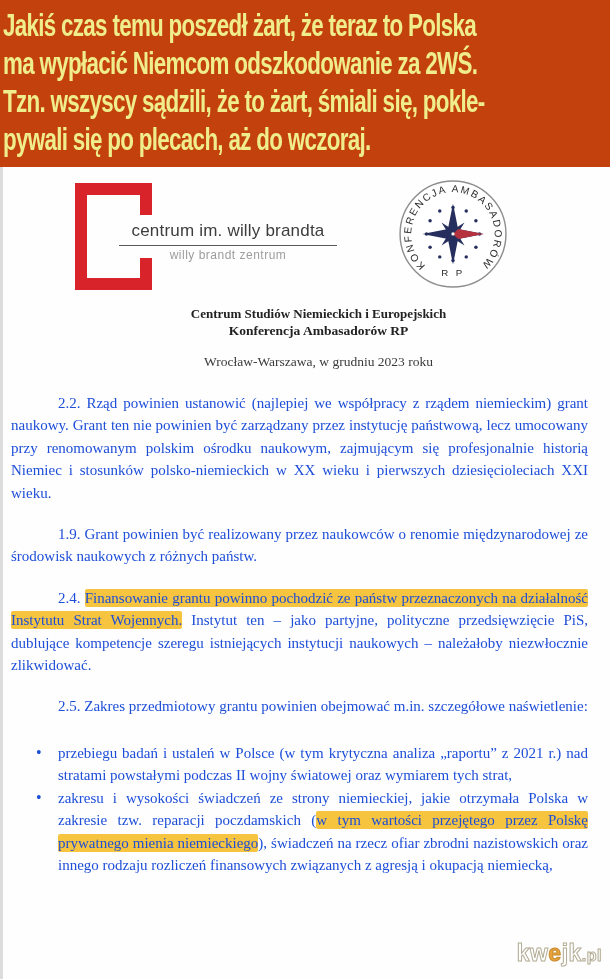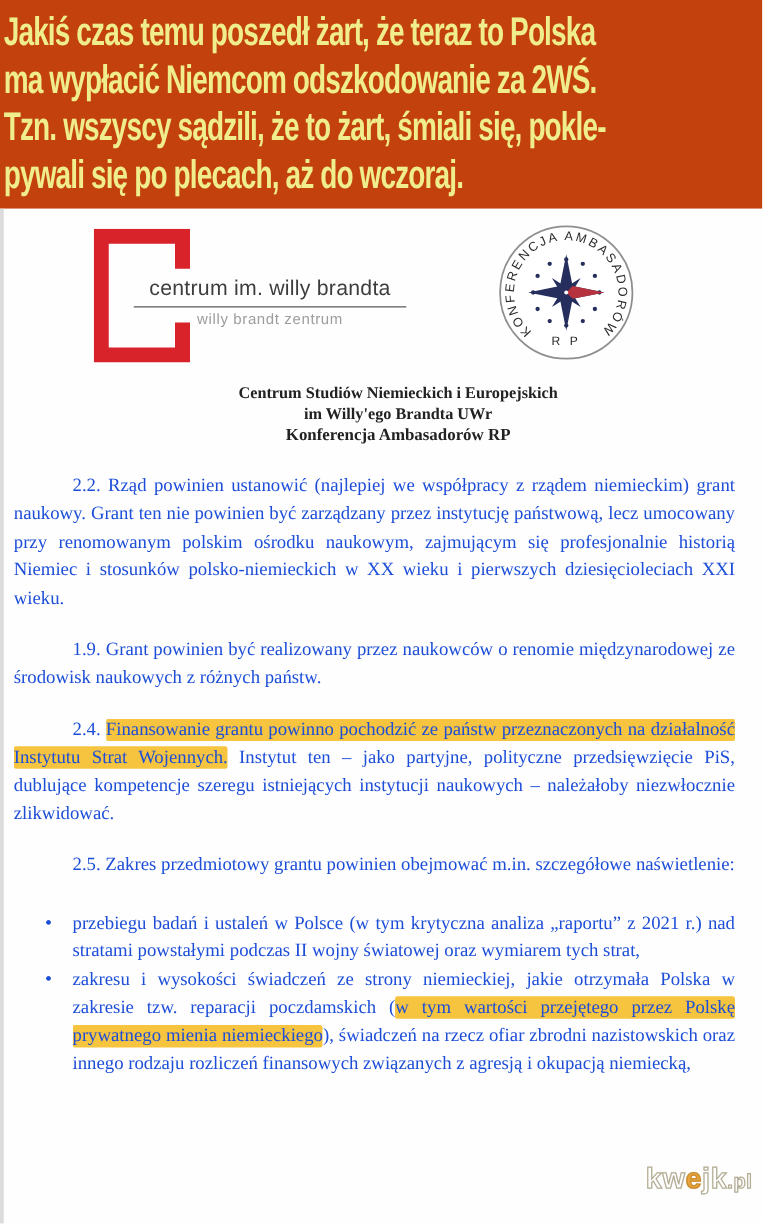--- a/index.html
+++ b/index.html
@@ -16,21 +16,21 @@
   }
   .meme-line{white-space:nowrap;}
 
   
   .document{position:absolute;left:0;top:167px;width:610px;height:812px;background:#fefefe;
     border-left:3px solid #dcdcdc;box-sizing:border-box;overflow:hidden;
     font-family:"Liberation Serif",serif;color:#1d1d1d;}
 
   .logo-row{position:relative;height:118px;margin-top:12px;}
   .wbz-bracket{position:absolute;left:72px;top:4px;}
-  .wbz-text{position:absolute;left:104px;top:42px;width:218px;}
+  .wbz-text{position:absolute;left:116px;top:42px;width:218px;}
   .wbz-title{font-family:"Liberation Sans",sans-serif;font-size:17px;color:#3d3d3d;
     letter-spacing:0.2px;text-align:center;padding-bottom:4px;border-bottom:1.5px solid #5a5a5a;}
   .wbz-sub{font-family:"Liberation Sans",sans-serif;font-size:12px;color:#9d9d9d;
     letter-spacing:0.5px;text-align:center;padding-top:2px;}
   .badge{position:absolute;left:394px;top:0px;}
 
   .letterhead{text-align:center;margin-top:8px;line-height:17px;padding-left:24px;}
   .lh-bold{font-weight:700;font-size:13px;color:#222;}
   .lh-conf{font-weight:700;font-size:13.5px;color:#222;}
   .lh-date{font-size:13.5px;color:#3a3a3a;margin-top:14px;}
@@ -38,21 +38,21 @@
   .doc-body{padding:0 22px 0 8px;margin-top:22px;font-size:15px;line-height:22.4px;
     text-align:justify;color:#1d4ed8;}
   .doc-para{margin:0 0 19px 0;text-indent:47px;}
   .hl{background:var(--hl,#f6c544);border-radius:2px;padding:1px 0;box-decoration-break:clone;-webkit-box-decoration-break:clone;}
 
   ul.doc-bullets{list-style:none;margin:24px 0 0 0;padding:0;}
   ul.doc-bullets li{position:relative;padding-left:47px;margin:0;text-indent:0;}
   ul.doc-bullets li::before{content:"•";position:absolute;left:25px;top:0;font-size:16px;}
 
   
-  .watermark{position:absolute;right:8px;bottom:23px;font-family:"Liberation Sans",sans-serif;
+  .watermark{position:absolute;right:8px;bottom:12px;font-family:"Liberation Sans",sans-serif;
     font-weight:700;font-size:23px;letter-spacing:0.5px;color:#ffffff;
     -webkit-text-stroke:1px #b5ae97;
     text-shadow:0 0 1px #c2bba4;}
   .watermark .accent{color:#e8a33d;-webkit-text-stroke:1px #c98d2e;}
   .watermark .small{font-size:16px;}
 </style>
 </head>
 <body>
 
 <div id="stage" style="--hl: #f6c43e;">
@@ -103,22 +103,22 @@
           <polygon id="starDiag" points="55,38 58,51 71,54 58,57 55,70 52,57 39,54 52,51" transform="rotate(45 55 54)" fill="#252e5c"></polygon>
           <polygon id="starRed" points="60,49 85,54 60,59 55,54" fill="#b5323e"></polygon>
           <circle cx="55" cy="54" r="1.6" fill="#ffffff"></circle>
         </g>
         <text id="badgeRP" x="55" y="95" text-anchor="middle" font-family="Liberation Sans, sans-serif" font-size="9.5" letter-spacing="2.5" fill="#2b2b2b">R P</text>
       </svg>
     </div>
 
     <div class="letterhead">
       <div class="lh-bold">Centrum Studiów Niemieckich i Europejskich</div>
-      <div class="lh-bold">im Willy'ego Brandta UWr</div>
       <div class="lh-conf">Konferencja Ambasadorów RP</div>
+      <div class="lh-date">Wrocław-Warszawa, w grudniu 2023 roku</div>
     </div>
 
     <div class="doc-body">
       <div id="doc-paragraphs">
           <p class="doc-para"><span>2.2. Rząd powinien ustanowić (najlepiej we współpracy z rządem niemieckim) grant naukowy. Grant ten nie powinien być zarządzany przez instytucję państwową, lecz umocowany przy renomowanym polskim ośrodku naukowym, zajmującym się profesjonalnie historią Niemiec i stosunków polsko-niemieckich w XX wieku i pierwszych dziesięcioleciach XXI wieku.</span></p>
           <p class="doc-para"><span>1.9. Grant powinien być realizowany przez naukowców o renomie międzynarodowej ze środowisk naukowych z różnych państw.</span></p>
           <p class="doc-para"><span>2.4. </span><span class="hl">Finansowanie grantu powinno pochodzić ze państw przeznaczonych na działalność Instytutu Strat Wojennych.</span><span> Instytut ten – jako partyjne, polityczne przedsięwzięcie PiS, dublujące kompetencje szeregu istniejących instytucji naukowych – należałoby niezwłocznie zlikwidować.</span></p>
           <p class="doc-para"><span>2.5. Zakres przedmiotowy grantu powinien obejmować m.in. szczegółowe naświetlenie:</span></p>
         </div>
       <ul class="doc-bullets" id="doc-bullets">

